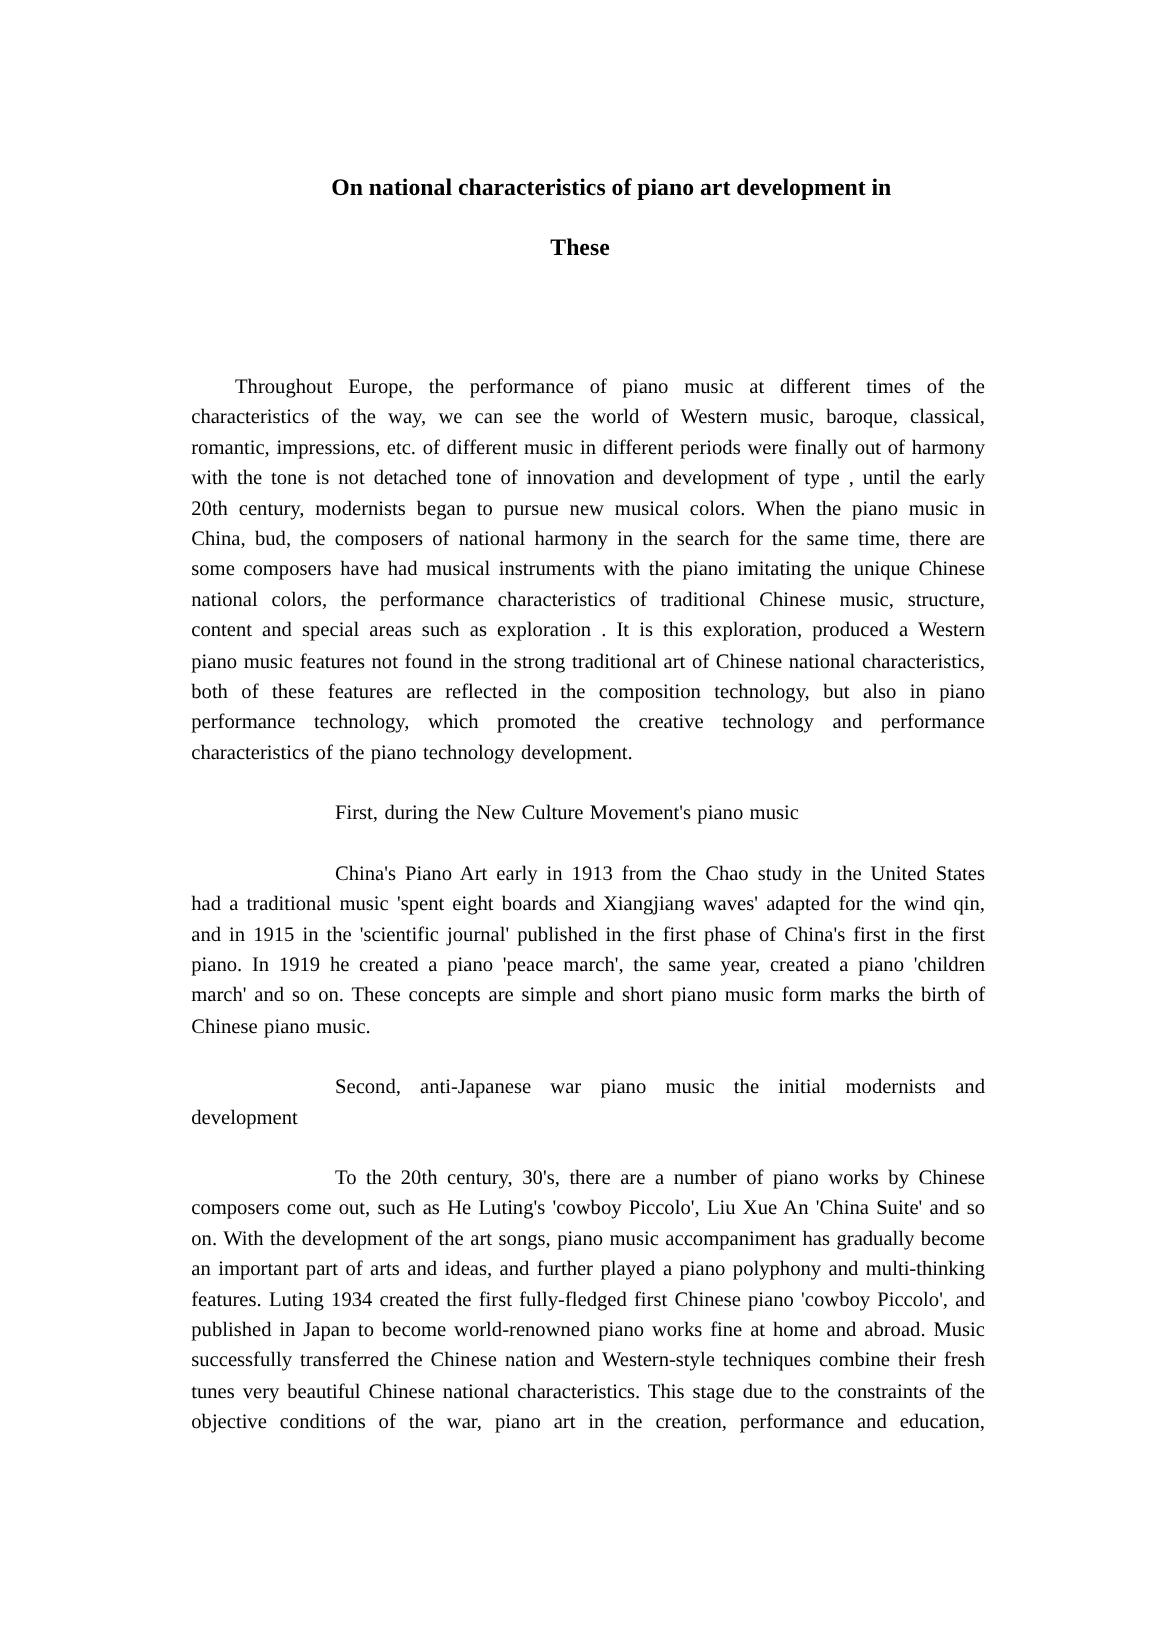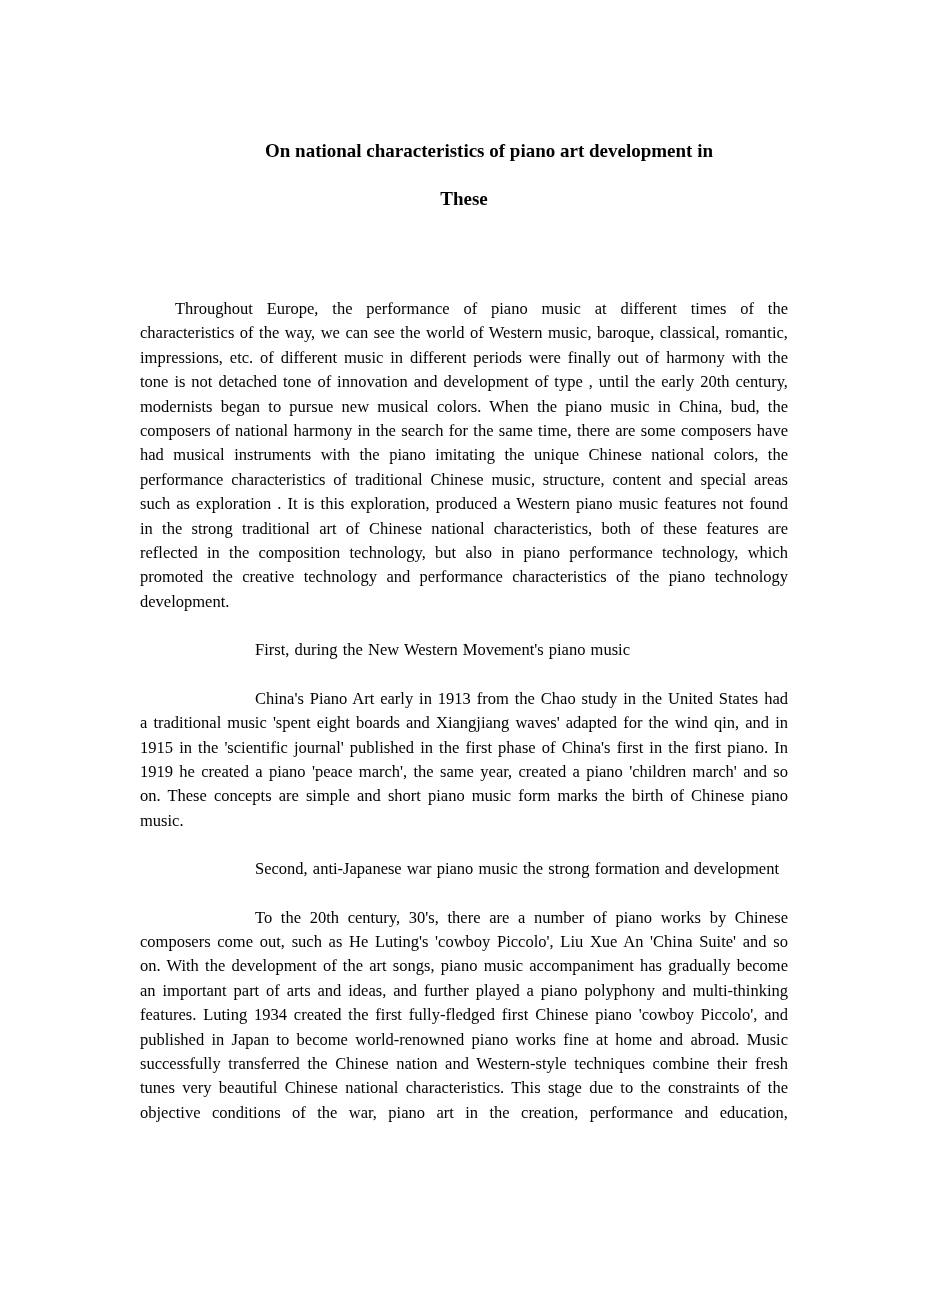--- a/index.html
+++ b/index.html
@@ -30,41 +30,41 @@
     display: block;
   }
   .title-line.line1 {
     
     text-indent: 50px;
   }
   .para {
     font-size: 16.5px;
     line-height: 24.4px;
     text-align: justify;
-    margin: 0 0 24px 0;
+    margin: 0 0 24px 13px;
     word-spacing: 1px;
   }
   .indent-small { text-indent: 35px; }
   .indent-large { text-indent: 115px; }
   
   .justify-last { text-align-last: justify; }
 </style>
 </head>
 <body>
 
 <div class="page">
 
   <h1 class="title">
     <span class="title-line line1">On national characteristics of piano art development in</span>
     <span class="title-line line2">These</span>
   </h1>
 
   <p class="para indent-small">Throughout Europe, the performance of piano music at different times of the characteristics of the way, we can see the world of Western music, baroque, classical, romantic, impressions, etc. of different music in different periods were finally out of harmony with the tone is not detached tone of innovation and development of type , until the early 20th century, modernists began to pursue new musical colors. When the piano music in China, bud, the composers of national harmony in the search for the same time, there are some composers have had musical instruments with the piano imitating the unique Chinese national colors, the performance characteristics of traditional Chinese music, structure, content and special areas such as exploration . It is this exploration, produced a Western piano music features not found in the strong traditional art of Chinese national characteristics, both of these features are reflected in the composition technology, but also in piano performance technology, which promoted the creative technology and performance characteristics of the piano technology development.</p>
 
-  <p class="para indent-large">First, during the New Western Movement's piano music</p>
+  <p class="para indent-large">First, during the New Culture Movement's piano music</p>
 
   <p class="para indent-large">China's Piano Art early in 1913 from the Chao study in the United States had a traditional music 'spent eight boards and Xiangjiang waves' adapted for the wind qin, and in 1915 in the 'scientific journal' published in the first phase of China's first in the first piano. In 1919 he created a piano 'peace march', the same year, created a piano 'children march' and so on. These concepts are simple and short piano music form marks the birth of Chinese piano music.</p>
 
-  <p class="para indent-large">Second, anti-Japanese war piano music the strong formation and development</p>
+  <p class="para indent-large">Second, anti-Japanese war piano music the initial modernists and development</p>
 
   <p class="para indent-large justify-last">To the 20th century, 30's, there are a number of piano works by Chinese composers come out, such as He Luting's 'cowboy Piccolo', Liu Xue An 'China Suite' and so on. With the development of the art songs, piano music accompaniment has gradually become an important part of arts and ideas, and further played a piano polyphony and multi-thinking features. Luting 1934 created the first fully-fledged first Chinese piano 'cowboy Piccolo', and published in Japan to become world-renowned piano works fine at home and abroad. Music successfully transferred the Chinese nation and Western-style techniques combine their fresh tunes very beautiful Chinese national characteristics. This stage due to the constraints of the objective conditions of the war, piano art in the creation, performance and education,</p>
 
 </div>
 
 </body></html>

